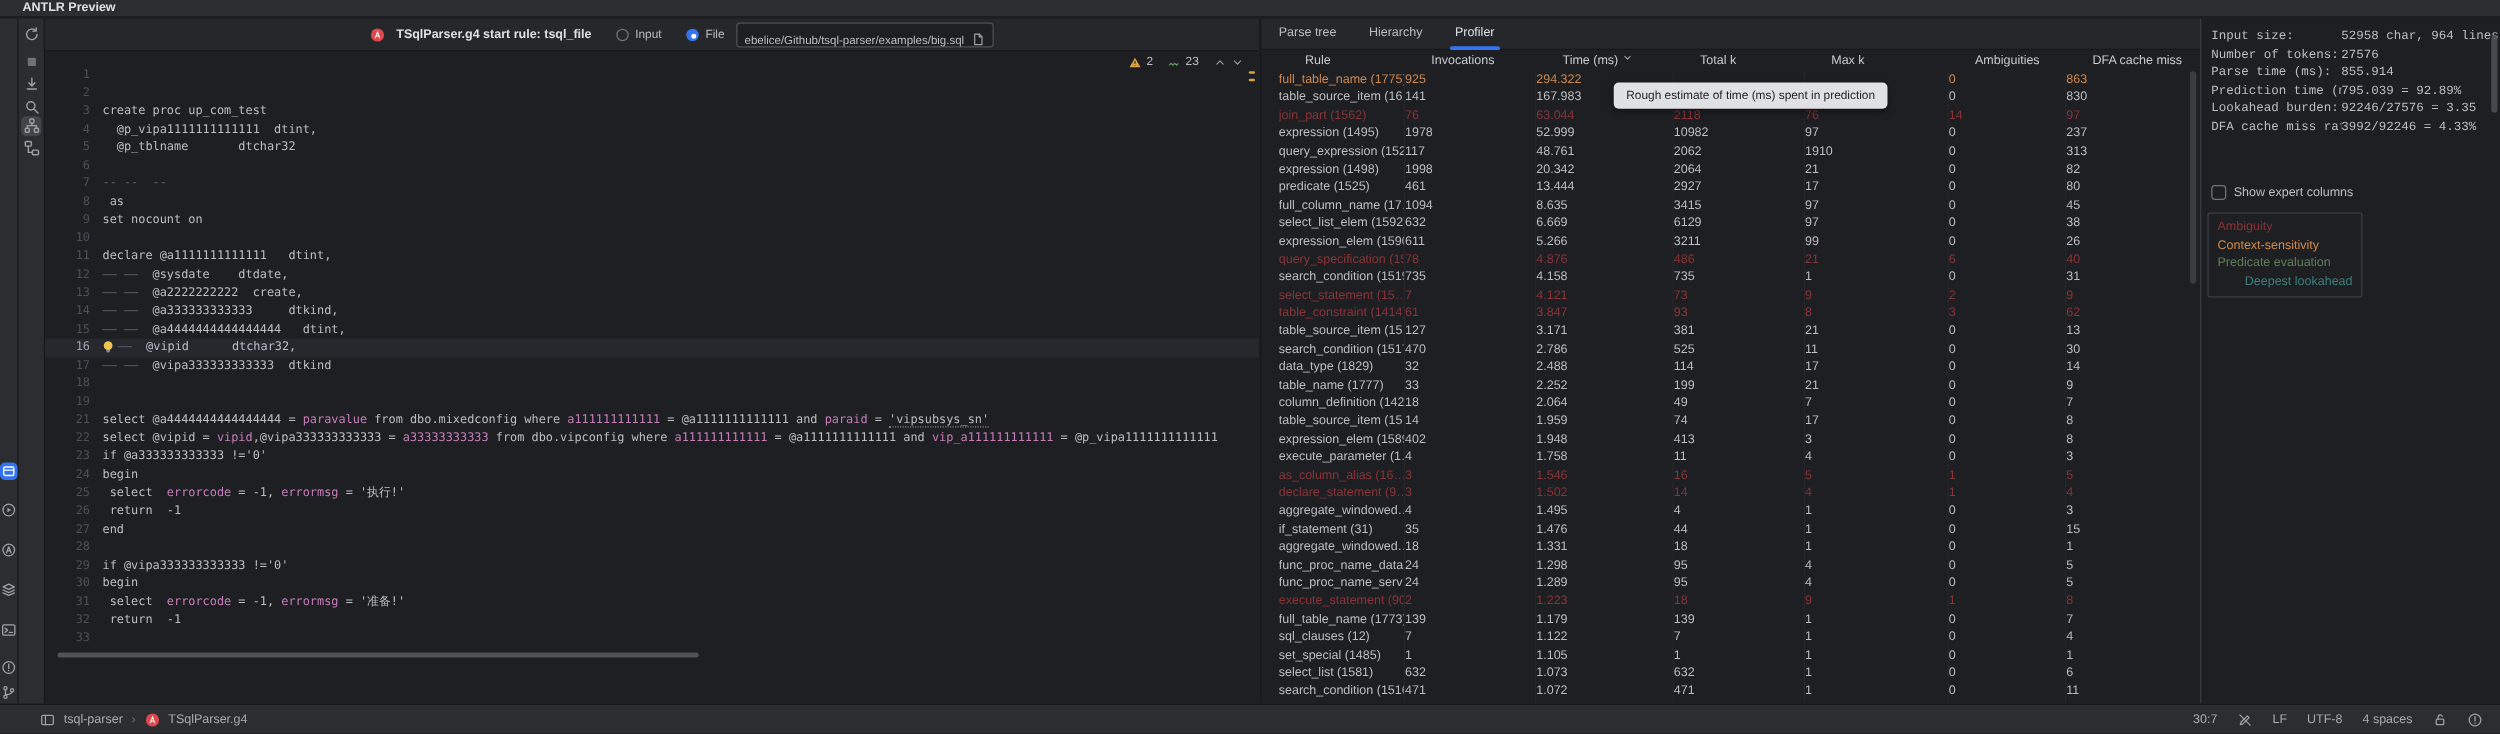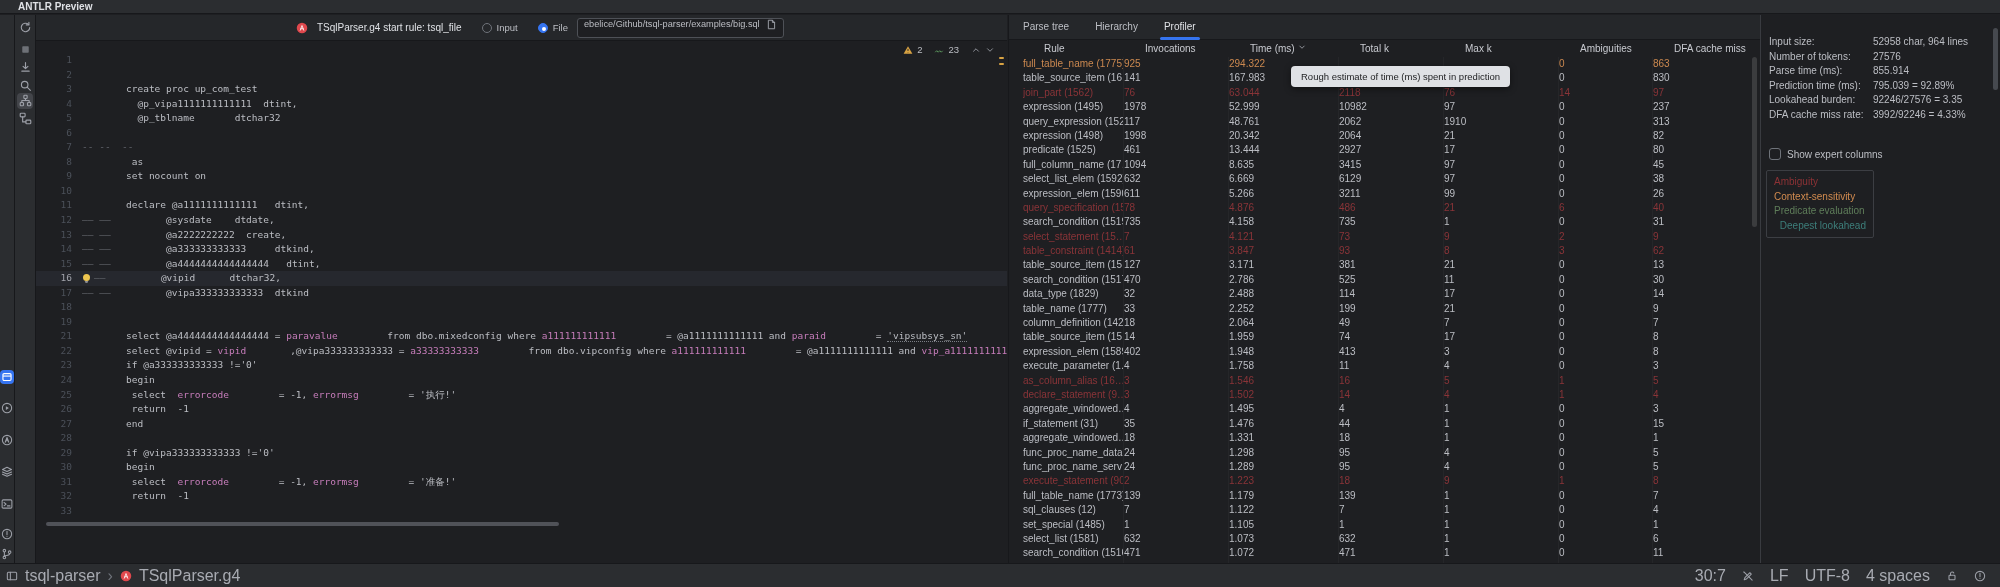--- a/index.html
+++ b/index.html
@@ -15,38 +15,38 @@
   .strip-ic.active{left:0;width:14px;height:14px;background:#3574f0;border-radius:4px;}
   .strip-ic.active svg{width:10px;height:10px;margin:2px;}
   .panel-toolbar{position:absolute;left:15px;top:15px;width:20px;height:548px;background:#2b2d30;
                  border-right:1px solid #17181b;}
   .pt-ic{position:absolute;left:2px;width:16px;height:16px;padding:1px;box-sizing:border-box;}
   .pt-ic svg{width:13px;height:13px;display:block;margin:auto;}
   .pt-ic.active{background:#43454a;border-radius:4px;}
   .header-band{position:absolute;left:36px;top:15px;width:971px;height:25px;background:#25272a;
                border-bottom:1px solid #17181b;}
   .hb-cluster{position:absolute;left:260px;top:0;height:25px;display:flex;align-items:center;gap:9px;}
-  .hb-grammar{font-size:10px;font-weight:normal;color:#dfe1e5;white-space:nowrap;}
+  .hb-grammar{font-size:10px;font-weight:bold;color:#dfe1e5;white-space:nowrap;}
   .ic12 svg{width:12px;height:12px;display:block;}
   .radio{width:10px;height:10px;border-radius:50%;border:1px solid #6f737a;box-sizing:border-box;position:relative;flex:none;}
   .radio.sel{background:#3574f0;border-color:#3574f0;}
   .radio.sel::after{content:"";position:absolute;left:3px;top:3px;width:4px;height:4px;border-radius:50%;background:#fff;}
   .radio-label{font-size:9.5px;color:#bcbec4;margin-left:-4px;}
   .path-field{height:18px;border:1px solid #4e5157;border-radius:3px;background:#1e1f22;
-              display:flex;align-items:flex-start;gap:6px;padding:0 6px;font-size:9.2px;color:#bcbec4;white-space:nowrap;}
+              display:flex;align-items:flex-end;gap:6px;padding:0 6px;font-size:9.2px;color:#bcbec4;white-space:nowrap;}
   .path-field svg{width:11px;height:11px;}
   
   .editor{position:absolute;left:36px;top:41px;width:971px;height:522px;background:#1e1f22;overflow:hidden;}
   .code{position:absolute;left:0;top:12px;width:100%;}
   .cl{display:flex;height:14.55px;line-height:14.55px;font-family:"DejaVu Sans Mono",monospace;font-size:9.5px;white-space:pre;}
   .cl.cur{background:#26282e;}
   .ln{width:36px;text-align:right;padding-right:10px;color:#4b5059;flex:none;}
   .cl.cur .ln{color:#a1a3ab;}
   .ct{white-space:pre;}
-  .s-d{color:#bcbec4;margin-left:44px;} .s-m{color:#63666d;} .s-p{color:#c77dbb;}
+  .s-d{color:#bcbec4;} .s-m{color:#63666d;} .s-p{color:#c77dbb;}
   .s-s{color:#bcbec4;border-bottom:1px dotted #7a7e85;}
   .bulb{display:inline-block;width:7px;height:7px;border-radius:50%;background:#edc54f;
         vertical-align:middle;margin:0 4px 2px 1px;box-shadow:0 4px 0 -2px #8a8d93;}
   .inspections{position:absolute;top:3px;right:12px;display:flex;align-items:center;gap:4px;
                font-size:9.5px;color:#bcbec4;}
   .inspections svg{width:10px;height:10px;display:block;}
   .insp-gap{width:4px;}
   .stripe-tick{position:absolute;right:3px;width:5px;height:2px;background:#d9a343;border-radius:1px;}
   .hscroll{position:absolute;left:10px;top:481px;width:513px;height:4px;background:#55585e;border-radius:2px;opacity:.9;}
   
@@ -68,34 +68,34 @@
   .prow .td:last-child{border-right:none;}
   .prow.normal{color:#bcbec4;} .prow.orange{color:#cc8950;} .prow.red{color:#8a3438;}
   .tooltip{position:absolute;left:282px;top:51px;height:21px;line-height:21px;padding:0 10px;
            background:#dfe1e5;color:#1d1e20;font-size:9.5px;border-radius:4px;white-space:nowrap;
            box-shadow:0 2px 7px rgba(0,0,0,.45);z-index:6;}
   .tscroll{position:absolute;right:3px;top:42px;width:5px;height:170px;background:rgba(255,255,255,.13);border-radius:3px;}
   
   .info-panel{position:absolute;left:1760px;top:15px;width:240px;height:548px;background:#1e1f22;
               border-left:1px solid #393b40;box-sizing:border-box;}
   .info-row{position:relative;height:14.6px;font-size:10px;line-height:14.6px;white-space:nowrap;}
-  .info-rows{position:absolute;left:8px;top:20px;right:4px;}
+  .info-rows{position:absolute;left:8px;top:8px;right:4px;font-family:Liberation Mono, monospace;}
   .info-label{display:inline-block;width:104px;color:#bcbec4;overflow:hidden;vertical-align:top;}
   .info-value{color:#bcbec4;}
   .chk-row{position:absolute;left:8px;top:133px;display:flex;align-items:center;gap:6px;font-size:10px;color:#bcbec4;}
   .chk{width:12px;height:12px;border:1.5px solid #6f737a;border-radius:3px;box-sizing:border-box;background:#1e1f22;}
-  .legend{position:absolute;left:5px;top:155px;width:108px;border:1px solid #3c3e43;border-radius:2px;
+  .legend{position:absolute;left:5px;top:155px;width:124px;border:1px solid #3c3e43;border-radius:2px;
           padding:4px 7px;box-sizing:border-box;}
   .legend-item{font-size:10px;line-height:14.5px;white-space:nowrap;}
   
   .win-scroll{position:absolute;right:2px;top:28px;width:5px;height:62px;background:#4d5157;border-radius:3px;opacity:.85;}
   
   .statusbar{position:absolute;left:0;top:563px;width:2000px;height:24px;background:#2b2d30;
              border-top:1px solid #17181b;box-sizing:border-box;display:flex;align-items:center;
-             font-size:16px;color:#a8abb2;}
+             font-size:10px;color:#a8abb2;padding-left:26px;}
   .sb-left{display:flex;align-items:center;gap:7px;padding-left:6px;}
   .sb-right{margin-left:auto;display:flex;align-items:center;gap:16px;padding-right:14px;}
   .sb-ic svg{width:12px;height:12px;display:block;}
   .crumb-sep{color:#6f737a;}
 </style>
 </head>
 <body>
 
 <div id="app">
 

